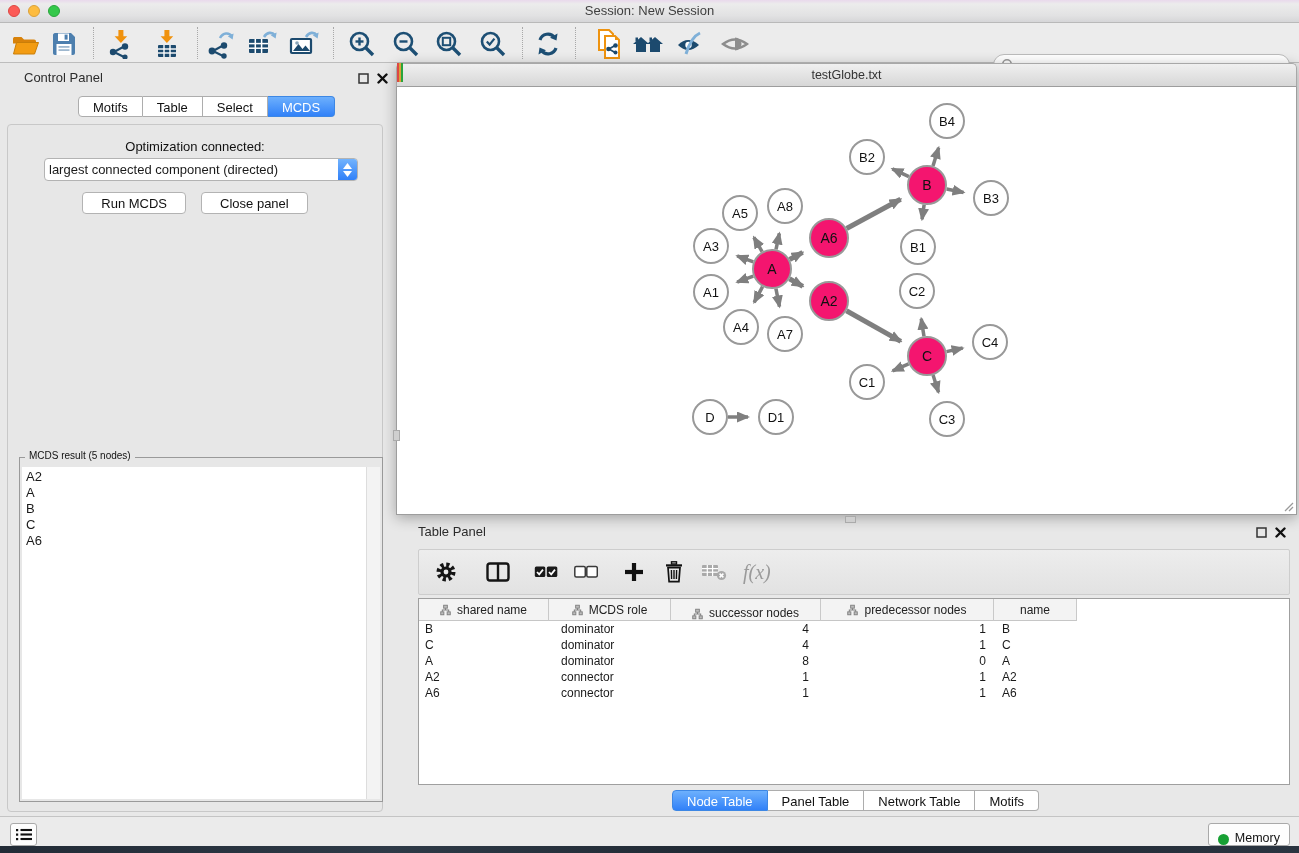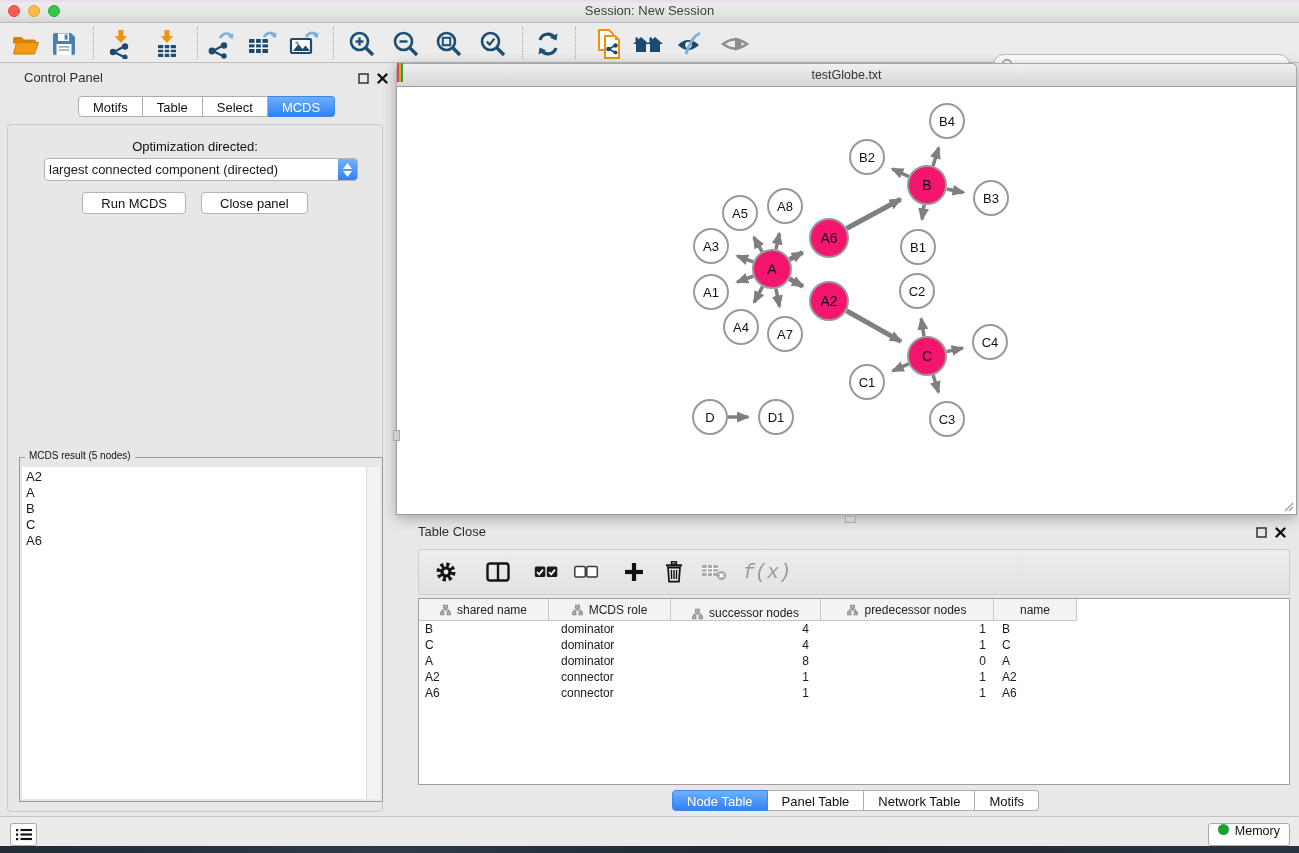--- a/index.html
+++ b/index.html
@@ -117,21 +117,21 @@
   .split-dot-h{position:absolute;left:845px;top:516px;width:9px;height:5px;background:#cfcfcf;border:1px solid #aaa;}
   
   .tp-title{position:absolute;left:418px;top:524px;font-size:13px;color:#2c2c2c;}
   .tp-btns{left:1256px;top:527px;}
   .tp-toolbar{
     position:absolute;left:418px;top:549px;width:872px;height:46px;
     background:linear-gradient(#ededed,#e2e2e2);border:1px solid #cdcdcd;border-radius:2px;
     box-sizing:border-box;display:flex;align-items:center;padding-left:14px;
   }
   .tpi{width:26px;height:26px;display:flex;align-items:center;justify-content:center;margin-right:14px;cursor:default;}
-  .fx-label{font-size:20px;font-family:Liberation Mono, monospace;font-style:italic;color:#9a9a9a;margin-left:2px;}
+  .fx-label{font-size:20px;font-family:Liberation Serif, serif;font-style:italic;color:#9a9a9a;margin-left:2px;}
   .datatable{
     position:absolute;left:418px;top:598px;width:872px;height:187px;
     background:#fff;border:1px solid #9f9f9f;box-sizing:border-box;overflow:hidden;
   }
   .t-header{position:relative;height:22px;background:#fff;}
   .t-header-inner{position:absolute;left:0;top:0;height:22px;background:#f3f3f3;border-bottom:1px solid #cicfcf;display:flex;}
   .th-cell{
     height:22px;box-sizing:border-box;border-right:1px solid #c9c9c9;
     display:flex;align-items:center;justify-content:center;gap:6px;
     font-size:12px;color:#222;background:#f3f3f3;border-bottom:1px solid #c6c6c6;
@@ -146,21 +146,21 @@
     background:#ebebeb;border-top:1px solid #c4c4c4;
   }
   .list-btn{
     position:absolute;left:10px;top:6px;width:27px;height:23px;
     background:#fdfdfd;border:1px solid #a9a9a9;border-radius:3px;
     display:flex;align-items:center;justify-content:center;box-sizing:border-box;
   }
   .mem-btn{
     position:absolute;right:9px;top:6px;height:23px;min-width:80px;
     background:#fdfdfd;border:1px solid #a9a9a9;border-radius:3px;
-    display:flex;align-items:flex-start;justify-content:center;gap:6px;
+    display:flex;align-items:flex-end;justify-content:center;gap:6px;
     font-size:12.5px;color:#111;box-sizing:border-box;padding:0 9px;
   }
   .mem-dot{width:11px;height:11px;border-radius:50%;background:#17a034;}
   .desktop-strip{
     position:absolute;left:0;top:846px;width:1299px;height:7px;
     background:linear-gradient(90deg,#222b36,#2e3a47 30%,#1e2630 60%,#2a3440);
   }
 </style>
 </head>
 <body>
@@ -349,21 +349,21 @@
     </svg>
 </div>
 <div class="seg-wrap cp-tabs" id="cp-tabs">
     <button class="seg-btn">Motifs</button>
     <button class="seg-btn">Table</button>
     <button class="seg-btn">Select</button>
     <button class="seg-btn active">MCDS</button>
   </div>
 
 <div class="cp-body">
-  <div class="opt-label">Optimization directed:</div>
+  <div class="opt-label">Optimization connected:</div>
   <div class="dropdown">
     <span class="dd-text">largest connected component (directed)</span>
     <span class="dd-spin">
       <svg width="9" height="6" viewBox="0 0 9 6">
           <path d="M4.5 0 L9 6 H0 z" fill="#fff"></path>
         </svg>
       <svg width="9" height="6" viewBox="0 0 9 6">
           <path d="M4.5 6 L0 0 H9 z" fill="#fff"></path>
         </svg>
     </span>
@@ -507,21 +507,21 @@
         <g stroke="#9a9a9a" stroke-width="1.3">
           <line x1="3" y1="11" x2="11" y2="3"></line>
           <line x1="7" y1="11" x2="11" y2="7"></line>
         </g>
       </svg>
   </div>
 </div>
 <div class="split-dot-v"></div>
 <div class="split-dot-h"></div>
 
-<div class="tp-title">Table Close</div>
+<div class="tp-title">Table Panel</div>
 <div class="panel-btns tp-btns">
   <svg width="11" height="11" viewBox="0 0 11 11">
       <rect x="1" y="1" width="9" height="9" fill="none" stroke="#333" stroke-width="1.5"></rect>
     </svg>
   <svg width="11" height="11" viewBox="0 0 11 11">
       <g stroke="#111" stroke-width="2.4" stroke-linecap="round">
         <line x1="1.5" y1="1.5" x2="9.5" y2="9.5"></line>
         <line x1="9.5" y1="1.5" x2="1.5" y2="9.5"></line>
       </g>
     </svg>

